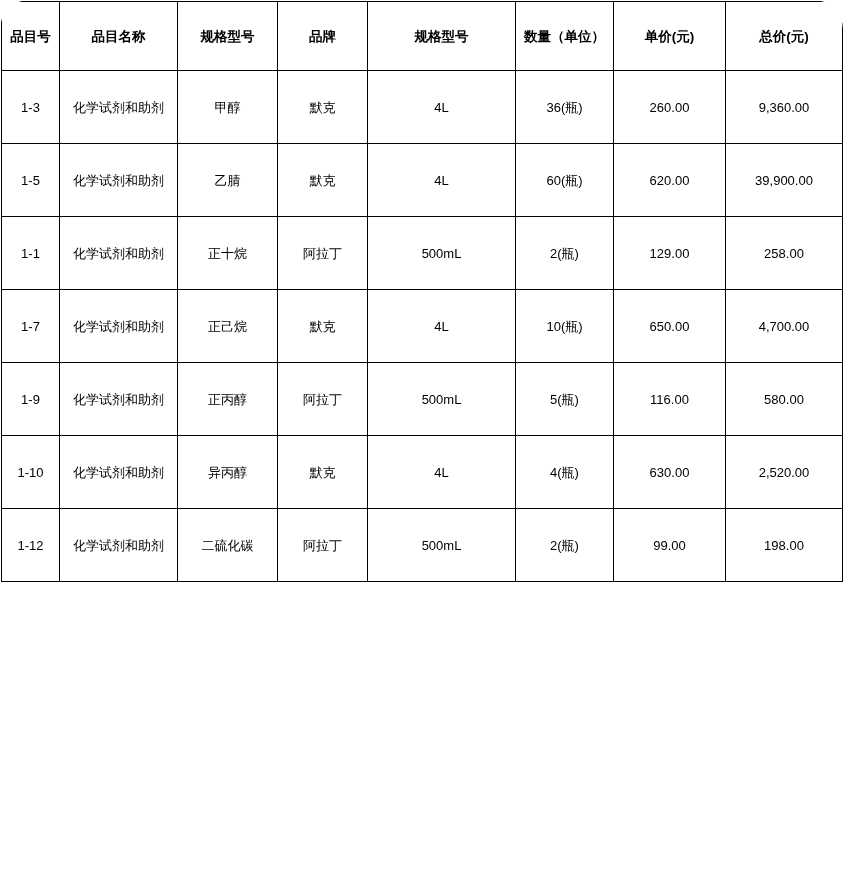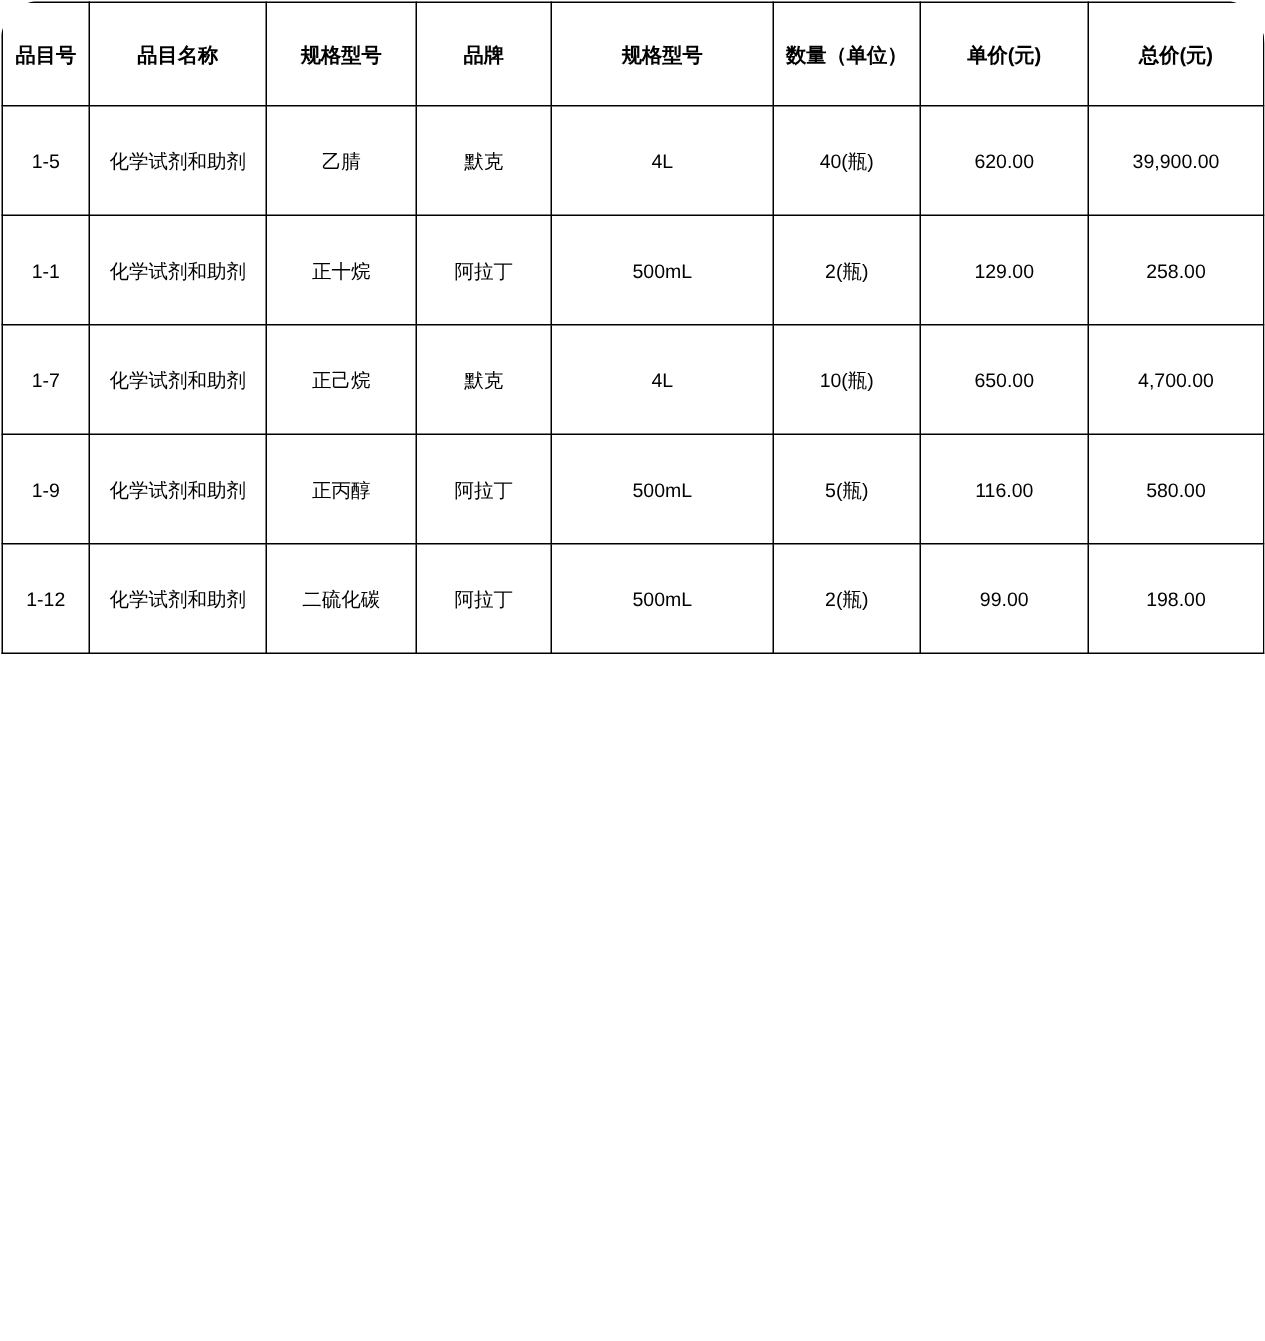--- a/index.html
+++ b/index.html
@@ -93,26 +93,36 @@
         <th>规格型号</th>
         <th>品牌</th>
         <th>规格型号</th>
         <th>数量（单位）</th>
         <th>单价(元)</th>
         <th>总价(元)</th>
       </tr>
     </thead>
     <tbody>
       <tr>
+        <td class="item-cell">1-3</td>
+        <td class="name-cell">化学试剂和助剂</td>
+        <td class="target-cell">甲醇</td>
+        <td class="brand-cell">默克</td>
+        <td class="spec-cell">4L</td>
+        <td class="qty-cell">36(瓶)</td>
+        <td class="num-cell">260.00</td>
+        <td class="num-cell">9,360.00</td>
+      </tr>
+      <tr>
         <td class="item-cell">1-5</td>
         <td class="name-cell">化学试剂和助剂</td>
         <td class="target-cell">乙腈</td>
         <td class="brand-cell">默克</td>
         <td class="spec-cell">4L</td>
-        <td class="qty-cell">40(瓶)</td>
+        <td class="qty-cell">60(瓶)</td>
         <td class="num-cell">620.00</td>
         <td class="num-cell">39,900.00</td>
       </tr>
       <tr>
         <td class="item-cell">1-1</td>
         <td class="name-cell">化学试剂和助剂</td>
         <td class="target-cell">正十烷</td>
         <td class="brand-cell">阿拉丁</td>
         <td class="spec-cell">500mL</td>
         <td class="qty-cell">2(瓶)</td>
@@ -133,20 +143,30 @@
         <td class="item-cell">1-9</td>
         <td class="name-cell">化学试剂和助剂</td>
         <td class="target-cell">正丙醇</td>
         <td class="brand-cell">阿拉丁</td>
         <td class="spec-cell">500mL</td>
         <td class="qty-cell">5(瓶)</td>
         <td class="num-cell">116.00</td>
         <td class="num-cell">580.00</td>
       </tr>
       <tr>
+        <td class="item-cell">1-10</td>
+        <td class="name-cell">化学试剂和助剂</td>
+        <td class="target-cell">异丙醇</td>
+        <td class="brand-cell">默克</td>
+        <td class="spec-cell">4L</td>
+        <td class="qty-cell">4(瓶)</td>
+        <td class="num-cell">630.00</td>
+        <td class="num-cell">2,520.00</td>
+      </tr>
+      <tr>
         <td class="item-cell">1-12</td>
         <td class="name-cell">化学试剂和助剂</td>
         <td class="target-cell">二硫化碳</td>
         <td class="brand-cell">阿拉丁</td>
         <td class="spec-cell">500mL</td>
         <td class="qty-cell">2(瓶)</td>
         <td class="num-cell">99.00</td>
         <td class="num-cell">198.00</td>
       </tr>
 

